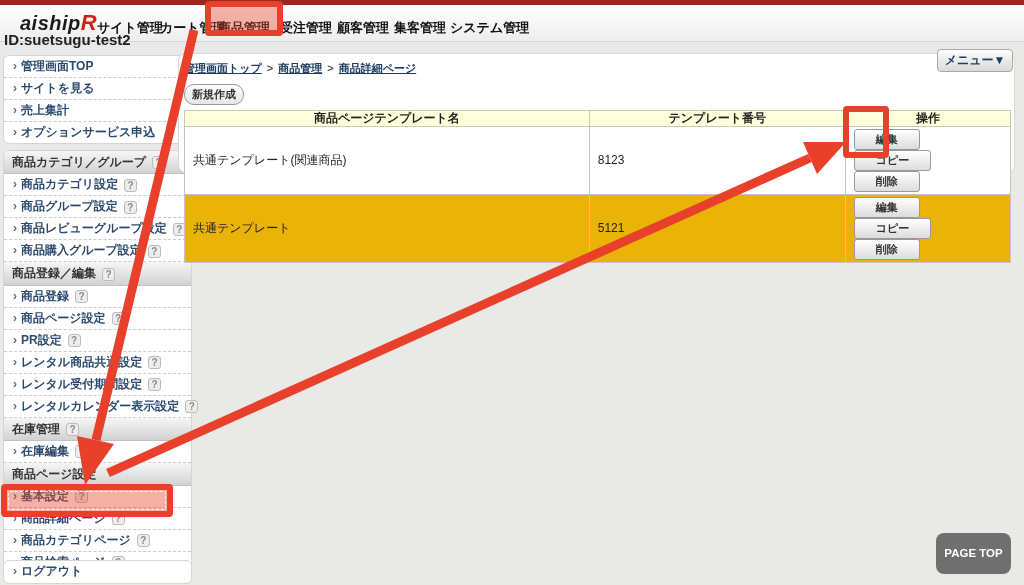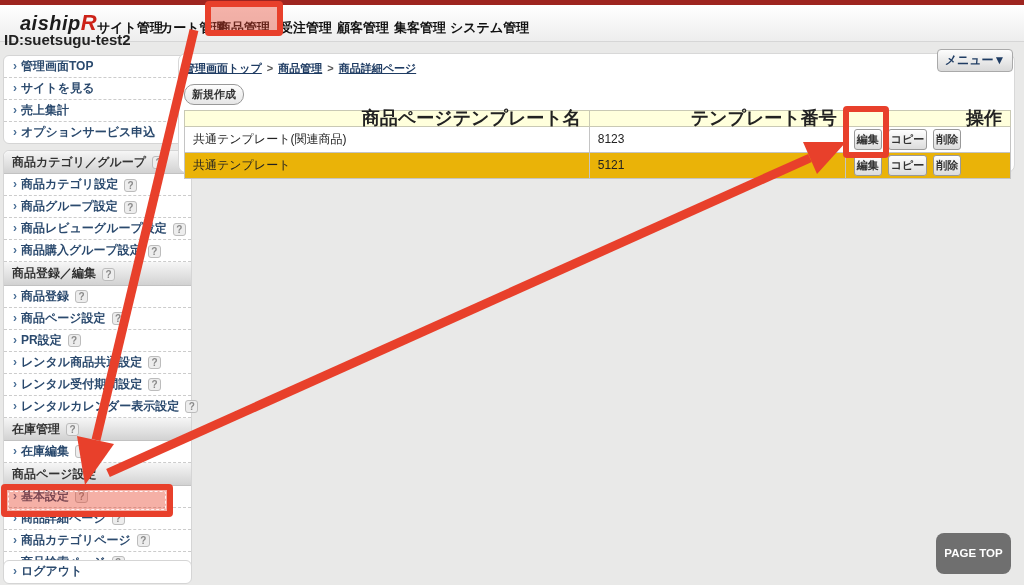--- a/index.html
+++ b/index.html
@@ -57,29 +57,29 @@
   .breadcrumb { font-size:11px; font-weight:bold; color:#444; }
   .breadcrumb a { color:#1f3c63; text-decoration:underline; cursor:pointer; }
   .bc-sep { margin:0 5px; color:#555; }
   .newbtn {
     display:inline-block; margin:8px 0 5px 0; padding:2px 7px;
     background:linear-gradient(#fdfdfd,#e6e6e6); border:1px solid #999; border-radius:10px;
     font-size:11px; font-weight:bold; color:#333; cursor:pointer;
   }
   table.tpl { width:827px; border-collapse:collapse; }
   table.tpl th {
-    background:#ffffdc; border:1px solid #c9c9b4; font-size:18px; font-weight:bold; color:#222;
-    text-align:right; padding:1px 8px; line-height:13px;
+    background:#ffffdc; border:1px solid #c9c9b4; font-size:12px; font-weight:bold; color:#222;
+    text-align:center; padding:1px 8px; line-height:13px;
   }
   table.tpl td { border:1px solid #c4c4c4; font-size:12px; color:#222; padding:2px 8px; line-height:17px; }
   tr.row-white td { background:#fff; }
   tr.row-green td { background:#eab308; }
   .col-name { width:49%; } .col-num { width:31%; } .col-op { width:20%; }
   .act-btn {
-    display:inline-block; margin-right:6px; padding:1px 2px;
+    display:inline-block; margin-right:6px; padding:1px 21px;
     background:linear-gradient(#ffffff,#dcdcdc); border:1px solid #999; border-radius:3px;
     font-size:11px; font-weight:bold; color:#333; cursor:pointer; font-family:inherit;
   }
   
   .pagetop {
     position:absolute; left:936px; top:533px; width:75px; height:41px;
     background:#6f6f6f; border-radius:8px; color:#fff; font-size:11.5px; font-weight:bold;
     text-align:center; line-height:41px; z-index:8; cursor:pointer;
   }
   

